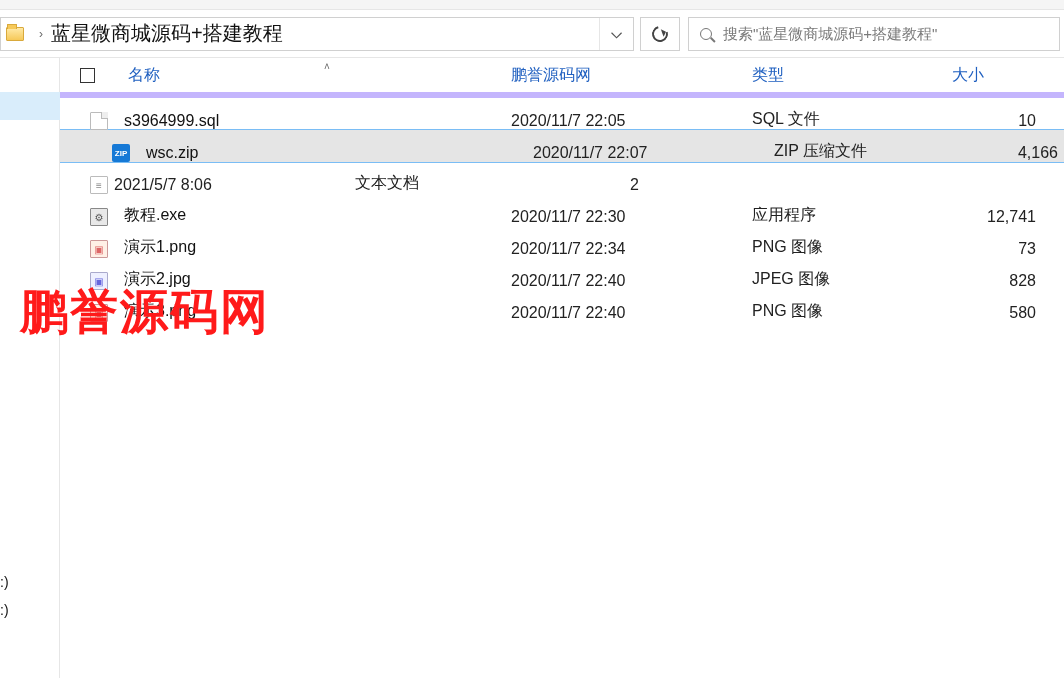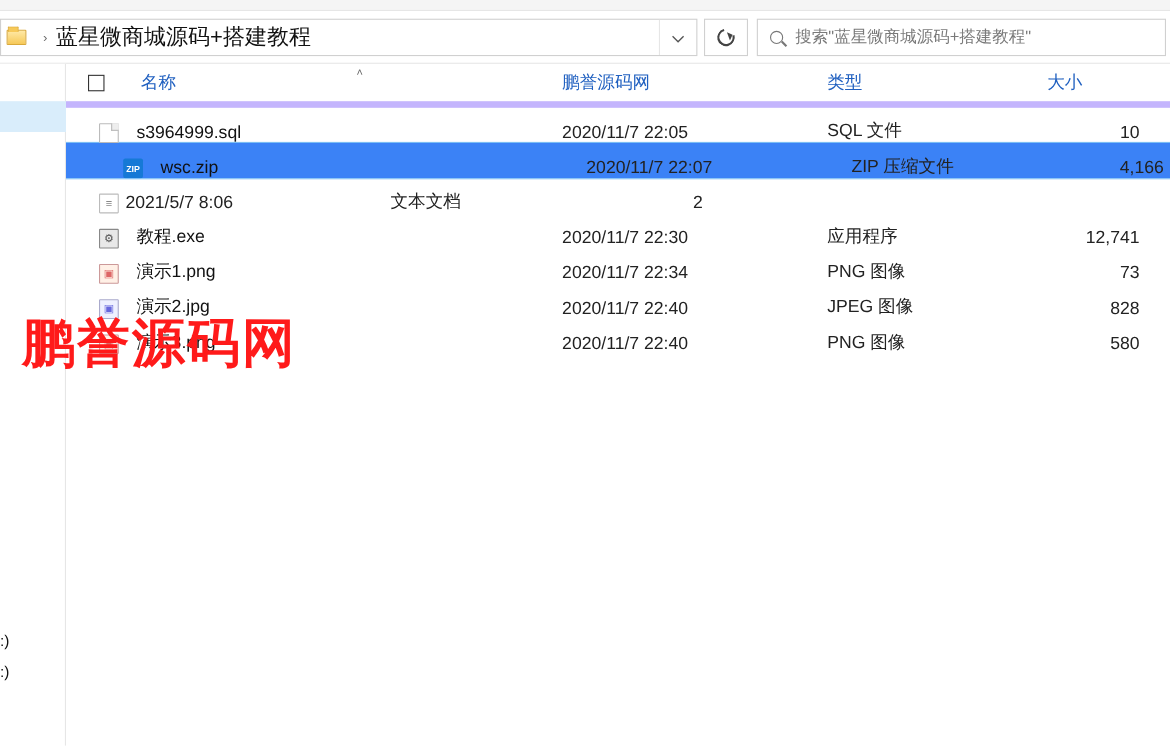--- a/index.html
+++ b/index.html
@@ -139,21 +139,21 @@
   }
   .file-list { }
   .file-row {
     display:flex; align-items:flex-end;
     height:32px;
     font-size:16px;
     color:#111;
     cursor:default;
   }
   .file-row.selected {
-    background:#3b82f6;
+    background:#e5e5e5;
     outline:1px solid #7abdf5;
     padding-left:27px;
   }
   .cell-icon {
     width:54px; display:flex; align-items:center; justify-content:flex-end;
     padding-right:6px;
   }
   .cell-name { flex:0 0 397px; padding-left:10px; white-space:nowrap; overflow:hidden; }
   .cell-date { flex:0 0 241px; color:#222; }
   .cell-type { flex:0 0 200px; color:#222;margin-top:48px; }

